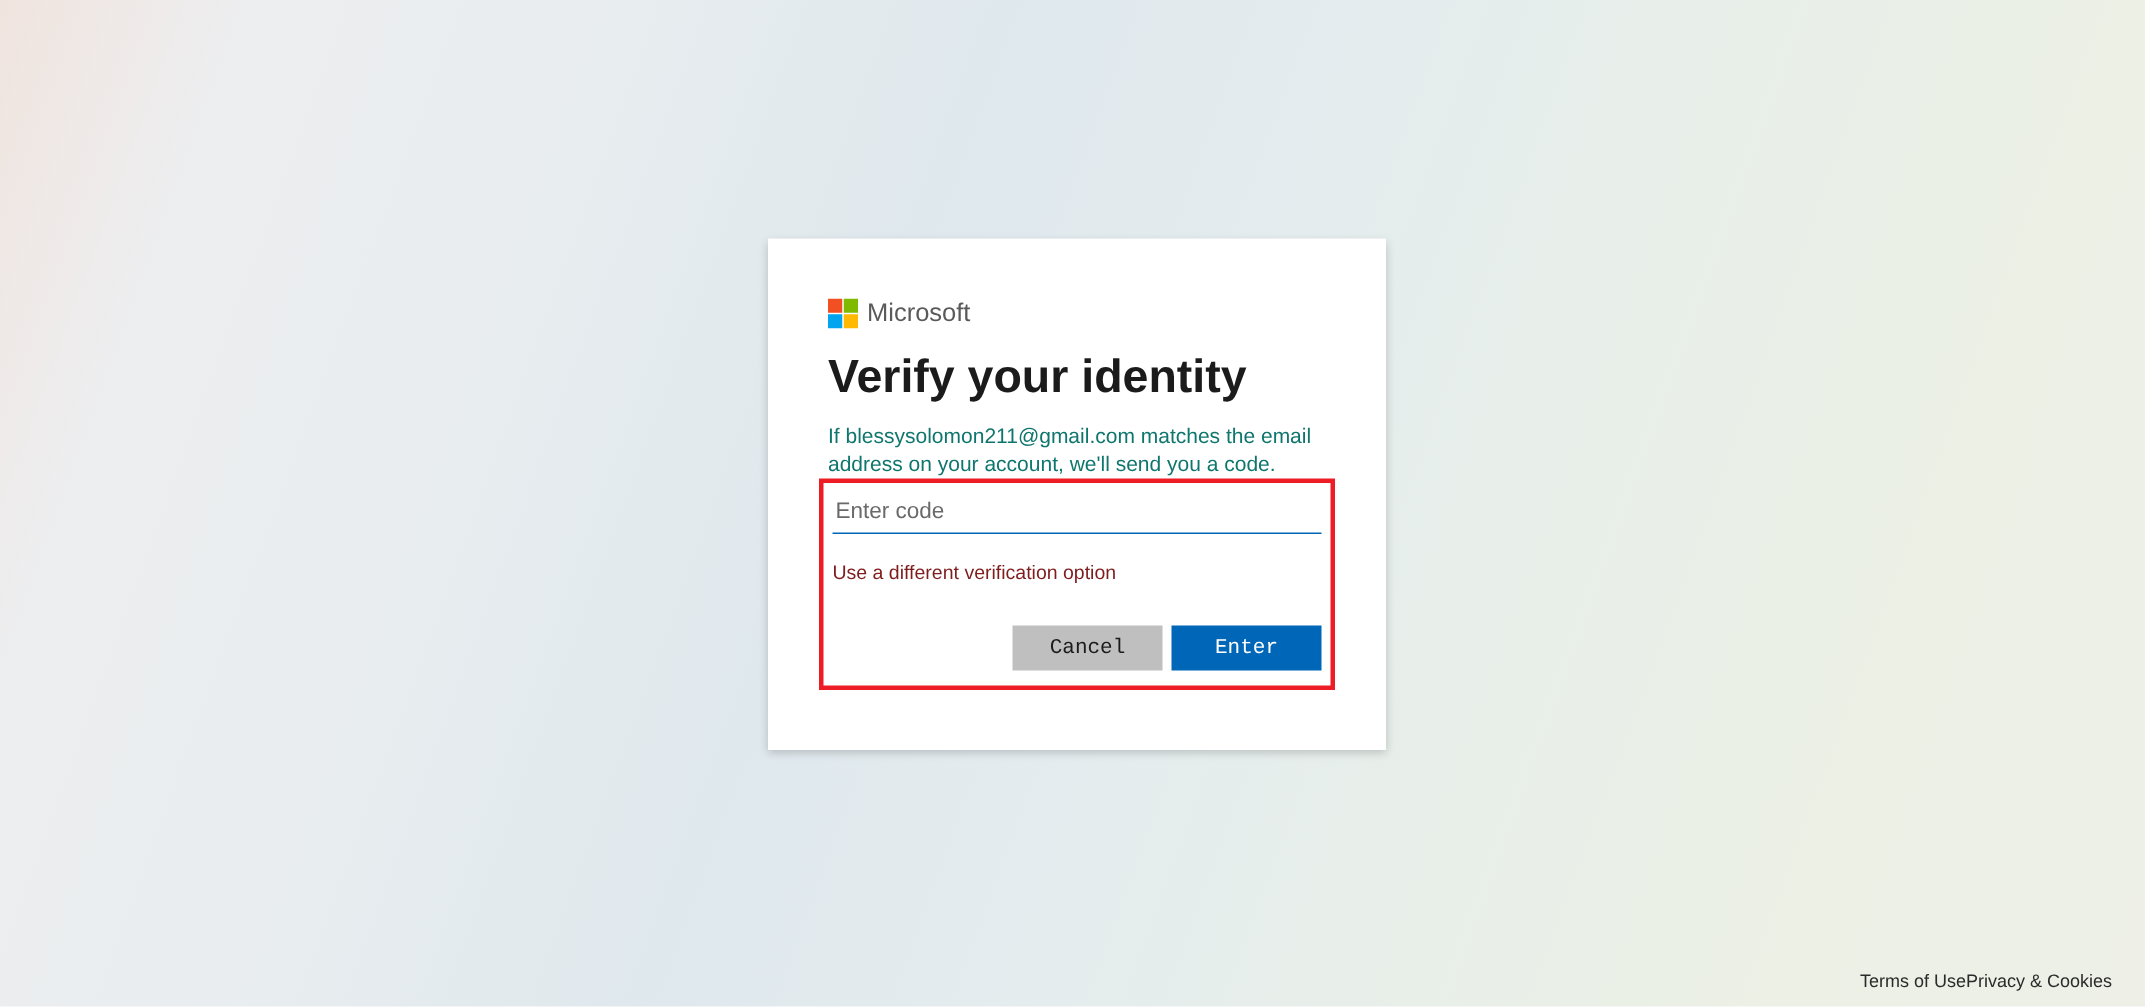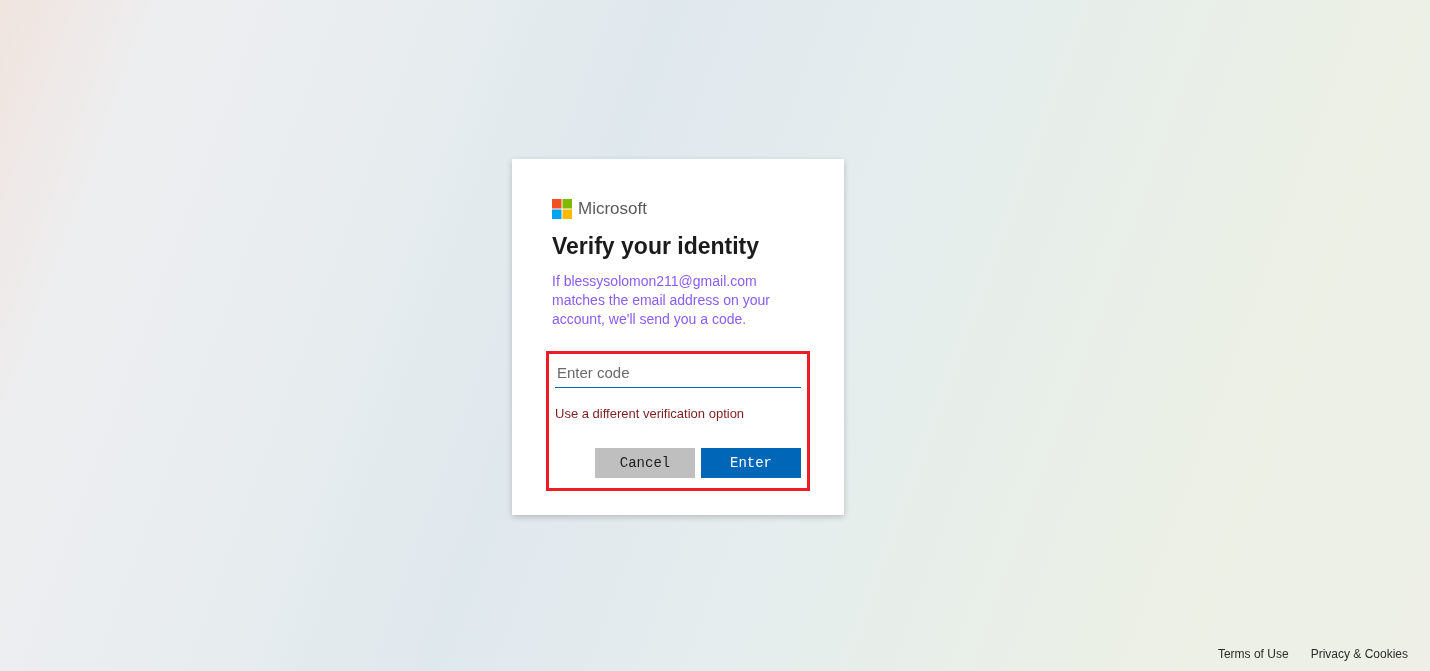--- a/index.html
+++ b/index.html
@@ -12,51 +12,50 @@
       width: 1430px;
       height: 671px;
       background: linear-gradient(110deg, #f0e4de 0%, #edeef0 10%, #e8edef 25%, #dfe8ed 40%, #e4ecee 55%, #e8efe9 70%, #ecf0e5 85%, #eef0e7 100%);
       position: relative;
       overflow: hidden;
     }
     .card {
       position: absolute;
       left: 512px;
       top: 159px;
-      width: 332px;
+      width: 412px;
       background: #ffffff;
       box-shadow: 0 2px 6px rgba(0,0,0,0.2);
-      padding: 40px 40px 24px 40px;
+      padding: 40px 40px 40px 40px;
     }
     .logo-row {
       display: flex;
       align-items: center;
       margin-bottom: 14px;
     }
     .ms-logo {
       width: 20px;
       height: 20px;
       margin-right: 6px;
     }
     .ms-name {
       font-size: 17px;
       color: #5a5a5a;
       font-weight: 500;
     }
     .title {
-      font-size: 23px;
+      font-size: 31px;
       font-weight: 600;
       color: #1b1b1b;
       margin-bottom: 12px;
     }
     .desc {
       font-size: 14px;
-      color: #8b5cf6;
+      color: #0f766e;
       line-height: 1.35;
-      margin-bottom: 22px;
     }
     .highlight-box {
       border: 3px solid #ee1c25;
       padding: 6px 6px 10px 6px;
       margin-left: -6px;
       margin-right: -6px;
     }
     .code-input {
       width: 100%;
       border: none;
@@ -98,21 +97,20 @@
     }
     .btn-next {
       background: #0067b8;
       color: #ffffff;
     }
     .footer {
       position: absolute;
       bottom: 10px;
       right: 22px;
       display: flex;
-      gap: 22px;
     }
     .footer-link {
       font-size: 12px;
       color: #2b2b2b;
       text-decoration: none;
       cursor: pointer;
     }
   </style>
 </head>
 <body>

